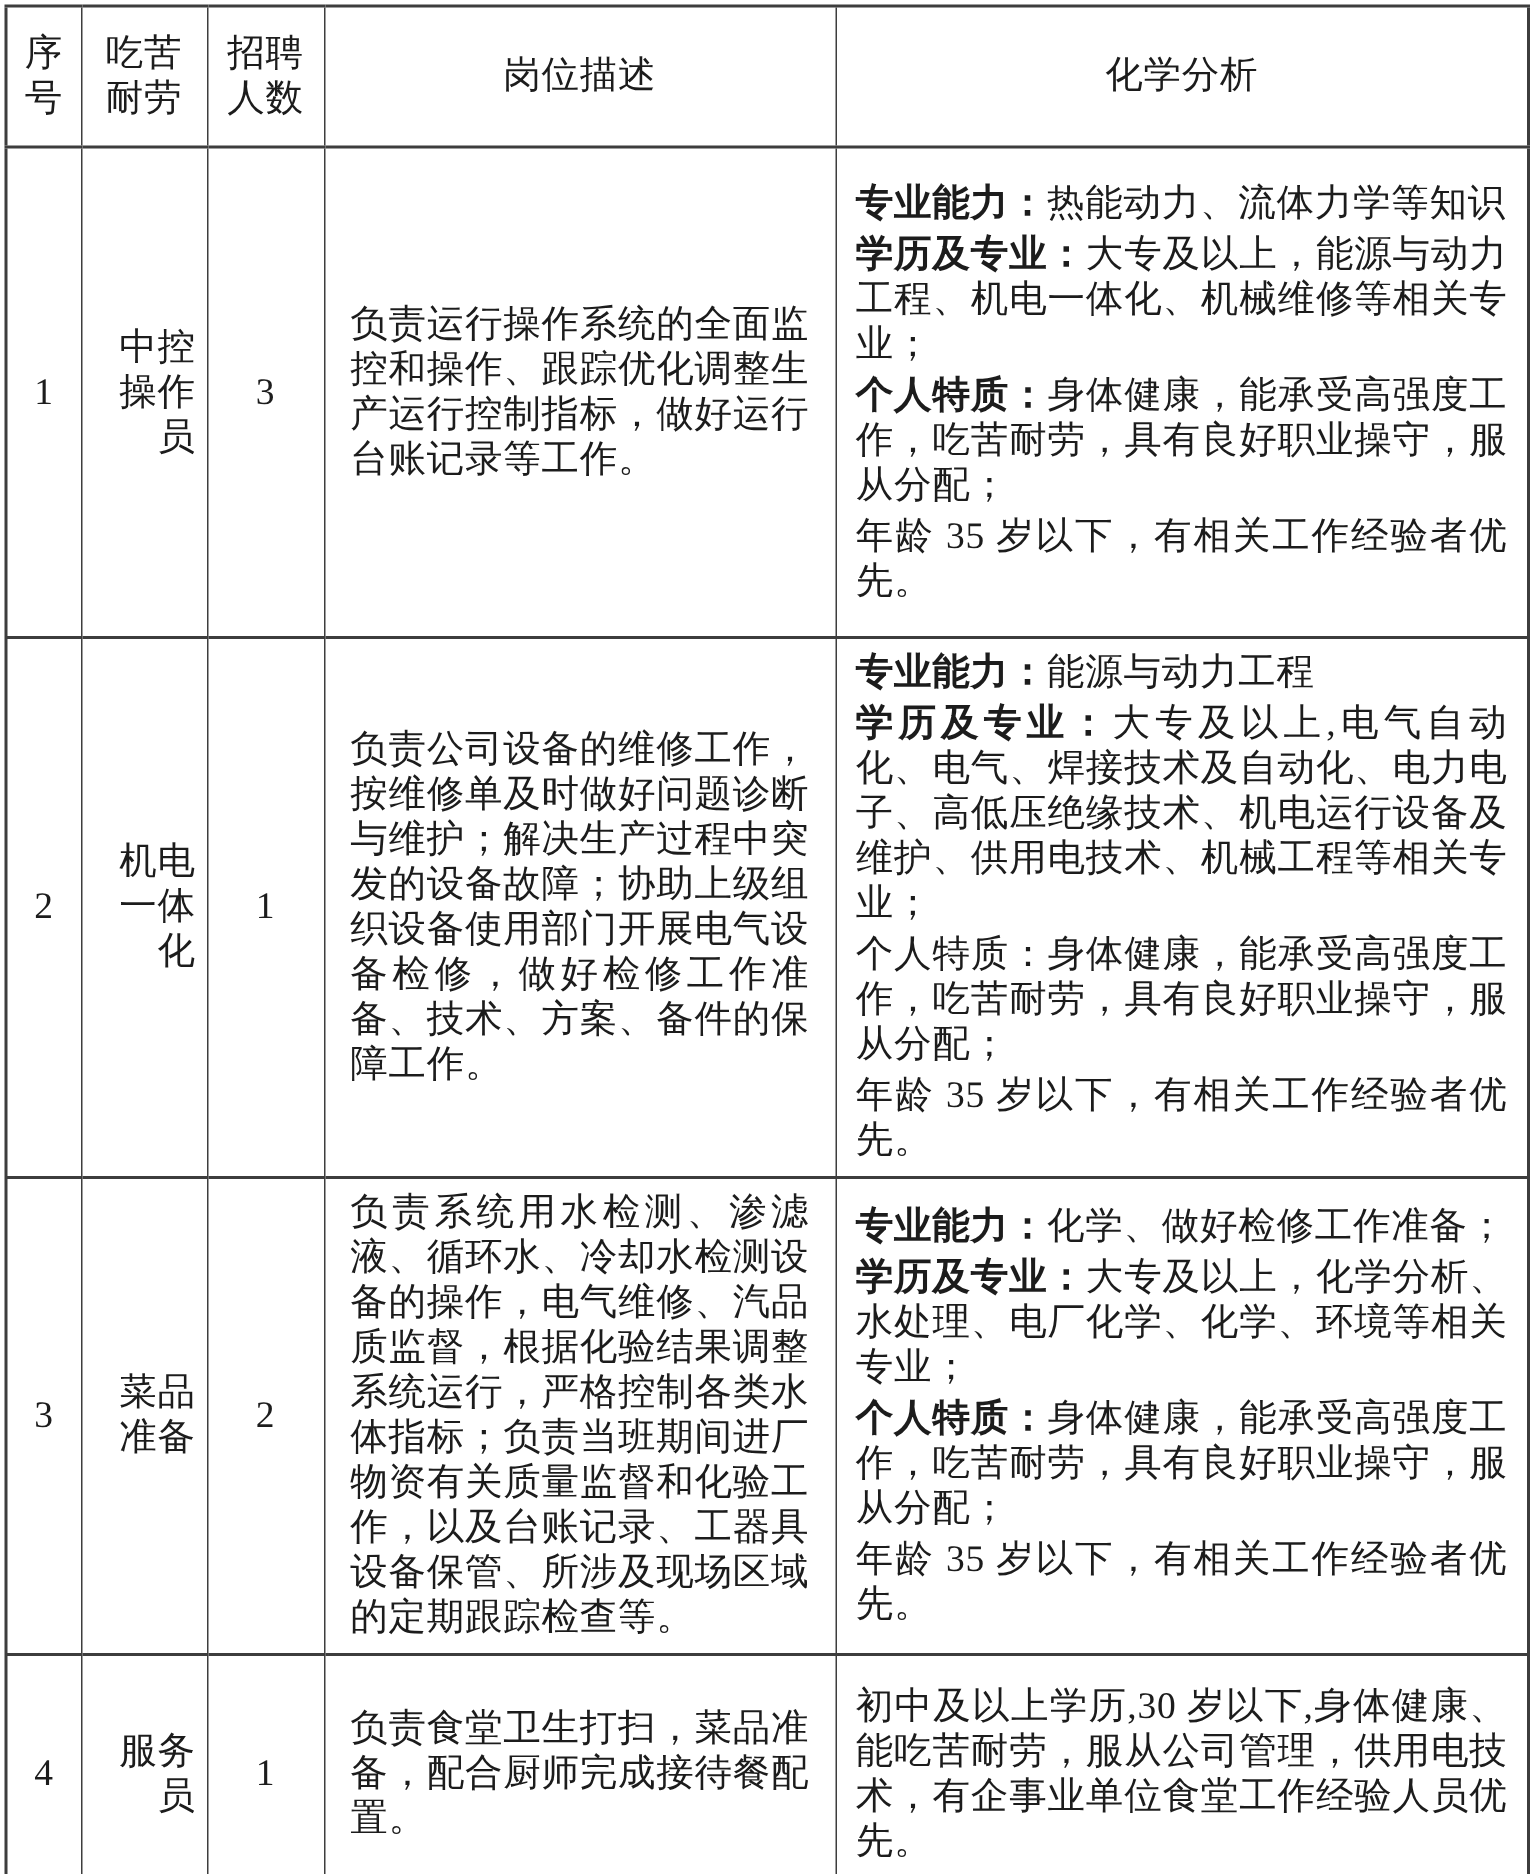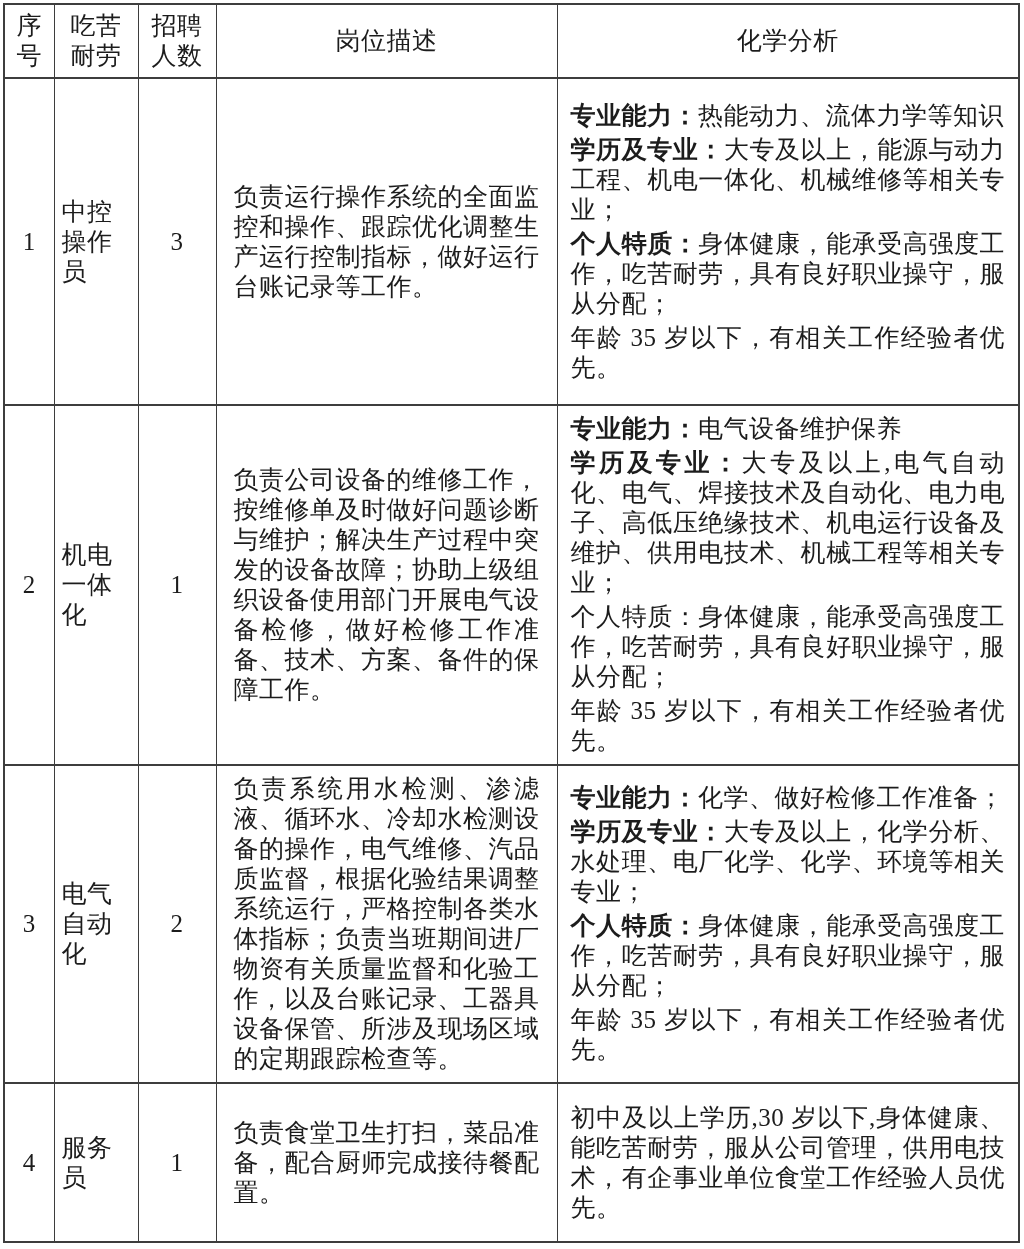--- a/index.html
+++ b/index.html
@@ -25,29 +25,29 @@
     border: 1px solid #3d3d3d;
     border-top-width: 2px;
     border-bottom-width: 2px;
     font-size: 25px;
     line-height: 30px;
     letter-spacing: 0.5px;
     font-weight: 400;
     vertical-align: middle;
     overflow: hidden;
   }
-  tr.r-header { height: 74px; }
+  tr.r-header { height: 94px; }
   tr.r1 { height: 327px; }
   tr.r2 { height: 349px; }
   tr.r3 { height: 315px; }
   tr.r4 { height: 159px; }
   th.h-cell { text-align: center; padding: 2px 4px; }
   td.c-no, td.c-count { text-align: center; padding: 2px 4px; }
   td.c-pos {
-    text-align: left;
+    text-align: right;
     padding: 18px 7px;
     letter-spacing: 0.3em;
   }
   td.c-desc {
     text-align: justify;
     padding: 4px 13px;
   }
   td.c-req {
     text-align: justify;
     padding: 4px 9px;
@@ -97,30 +97,30 @@
     </tr>
 
     <tr class="r2">
       <td class="c-no">2</td>
       <td class="c-pos">机电一体化</td>
       <td class="c-count">1</td>
       <td class="c-desc">
         <p>负责公司设备的维修工作，按维修单及时做好问题诊断与维护；解决生产过程中突发的设备故障；协助上级组织设备使用部门开展电气设备检修，做好检修工作准备、技术、方案、备件的保障工作。</p>
       </td>
       <td class="c-req">
-        <p><span class="req-label">专业能力：</span><span>电气设备维护保养</span></p>
+        <p><span class="req-label">专业能力：</span><span>能源与动力工程</span></p>
         <p><span class="req-label">学历及专业：</span><span>大专及以上,电气自动化、电气、焊接技术及自动化、电力电子、高低压绝缘技术、机电运行设备及维护、供用电技术、机械工程等相关专业；</span></p>
         <p><span class="req-label plain">个人特质：</span><span>身体健康，能承受高强度工作，吃苦耐劳，具有良好职业操守，服从分配；</span></p>
         <p><span class="req-label"></span><span>年龄 35 岁以下，有相关工作经验者优先。</span></p>
       </td>
     </tr>
 
     <tr class="r3">
       <td class="c-no">3</td>
-      <td class="c-pos">电气自动化</td>
+      <td class="c-pos">菜品准备</td>
       <td class="c-count">2</td>
       <td class="c-desc">
         <p>负责系统用水检测、渗滤液、循环水、冷却水检测设备的操作，电气维修、汽品质监督，根据化验结果调整系统运行，严格控制各类水体指标；负责当班期间进厂物资有关质量监督和化验工作，以及台账记录、工器具设备保管、所涉及现场区域的定期跟踪检查等。</p>
       </td>
       <td class="c-req">
         <p><span class="req-label">专业能力：</span><span>化学、做好检修工作准备；</span></p>
         <p><span class="req-label">学历及专业：</span><span>大专及以上，化学分析、水处理、电厂化学、化学、环境等相关专业；</span></p>
         <p><span class="req-label">个人特质：</span><span>身体健康，能承受高强度工作，吃苦耐劳，具有良好职业操守，服从分配；</span></p>
         <p><span class="req-label"></span><span>年龄 35 岁以下，有相关工作经验者优先。</span></p>
       </td>

